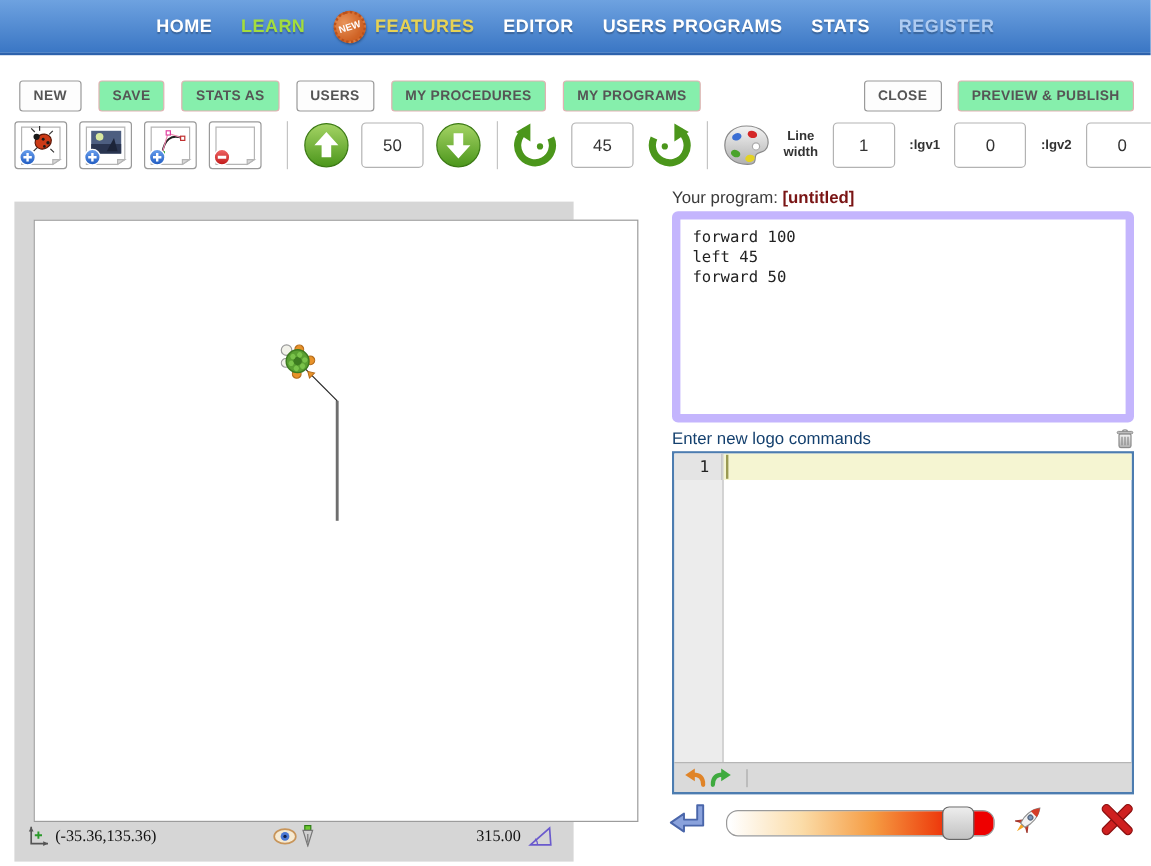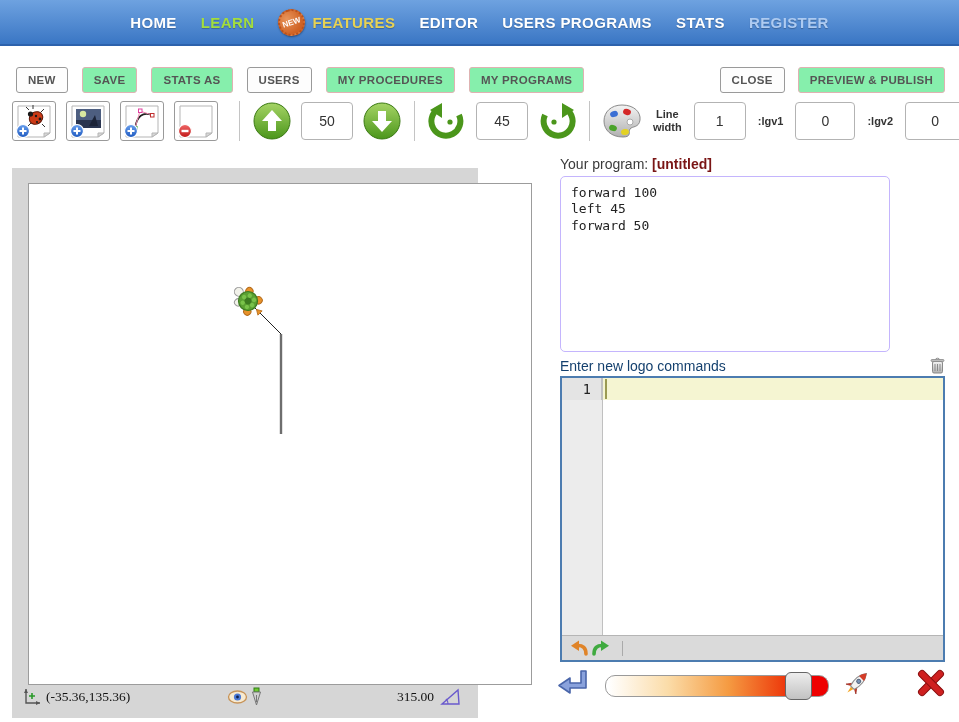--- a/index.html
+++ b/index.html
@@ -52,22 +52,22 @@
   .status{position:absolute;left:0;bottom:7px;width:100%;height:24px;font-family:"Liberation Serif",serif;
           font-size:13.5px;color:#111;}
   .status-left{position:absolute;left:10px;top:0;display:flex;align-items:center;gap:4px;}
   .status-center{position:absolute;left:50%;top:0;transform:translateX(-50%);
                  display:flex;align-items:center;gap:3px;}
   .status-right{position:absolute;right:16px;top:0;display:flex;align-items:center;gap:6px;}
 
   
   .rp-label{position:absolute;left:560px;top:156px;font-size:14px;color:#3a3a3a;}
   .rp-label .untitled{color:#7a1515;font-weight:bold;}
-  .program-box{position:absolute;left:560px;top:176px;width:330px;height:176px;box-sizing:border-box;
-        border:1px solid #c4b5fd;border-radius:5px;resize:none;
+  .program-box{position:absolute;left:560px;top:176px;width:385px;height:176px;box-sizing:border-box;
+        border:7px solid #c4b5fd;border-radius:5px;resize:none;
         font-family:"DejaVu Sans Mono","Liberation Mono",monospace;font-size:13px;line-height:1.25;
         color:#222;padding:8px 10px;outline:none;background:#fff;}
   .cmd-row{position:absolute;left:560px;top:357px;width:385px;height:18px;}
   .cmd-label{font-size:14px;color:#14406e;}
   .trash{position:absolute;right:0;top:0;}
 
   .editor{position:absolute;left:560px;top:376px;width:385px;height:286px;box-sizing:border-box;
           border:2px solid #4c7cb0;background:#fff;}
   .ed-gutter{position:absolute;left:0;top:0;bottom:25px;width:40px;background:#ececec;
              border-right:1px solid #c0c0c0;}

